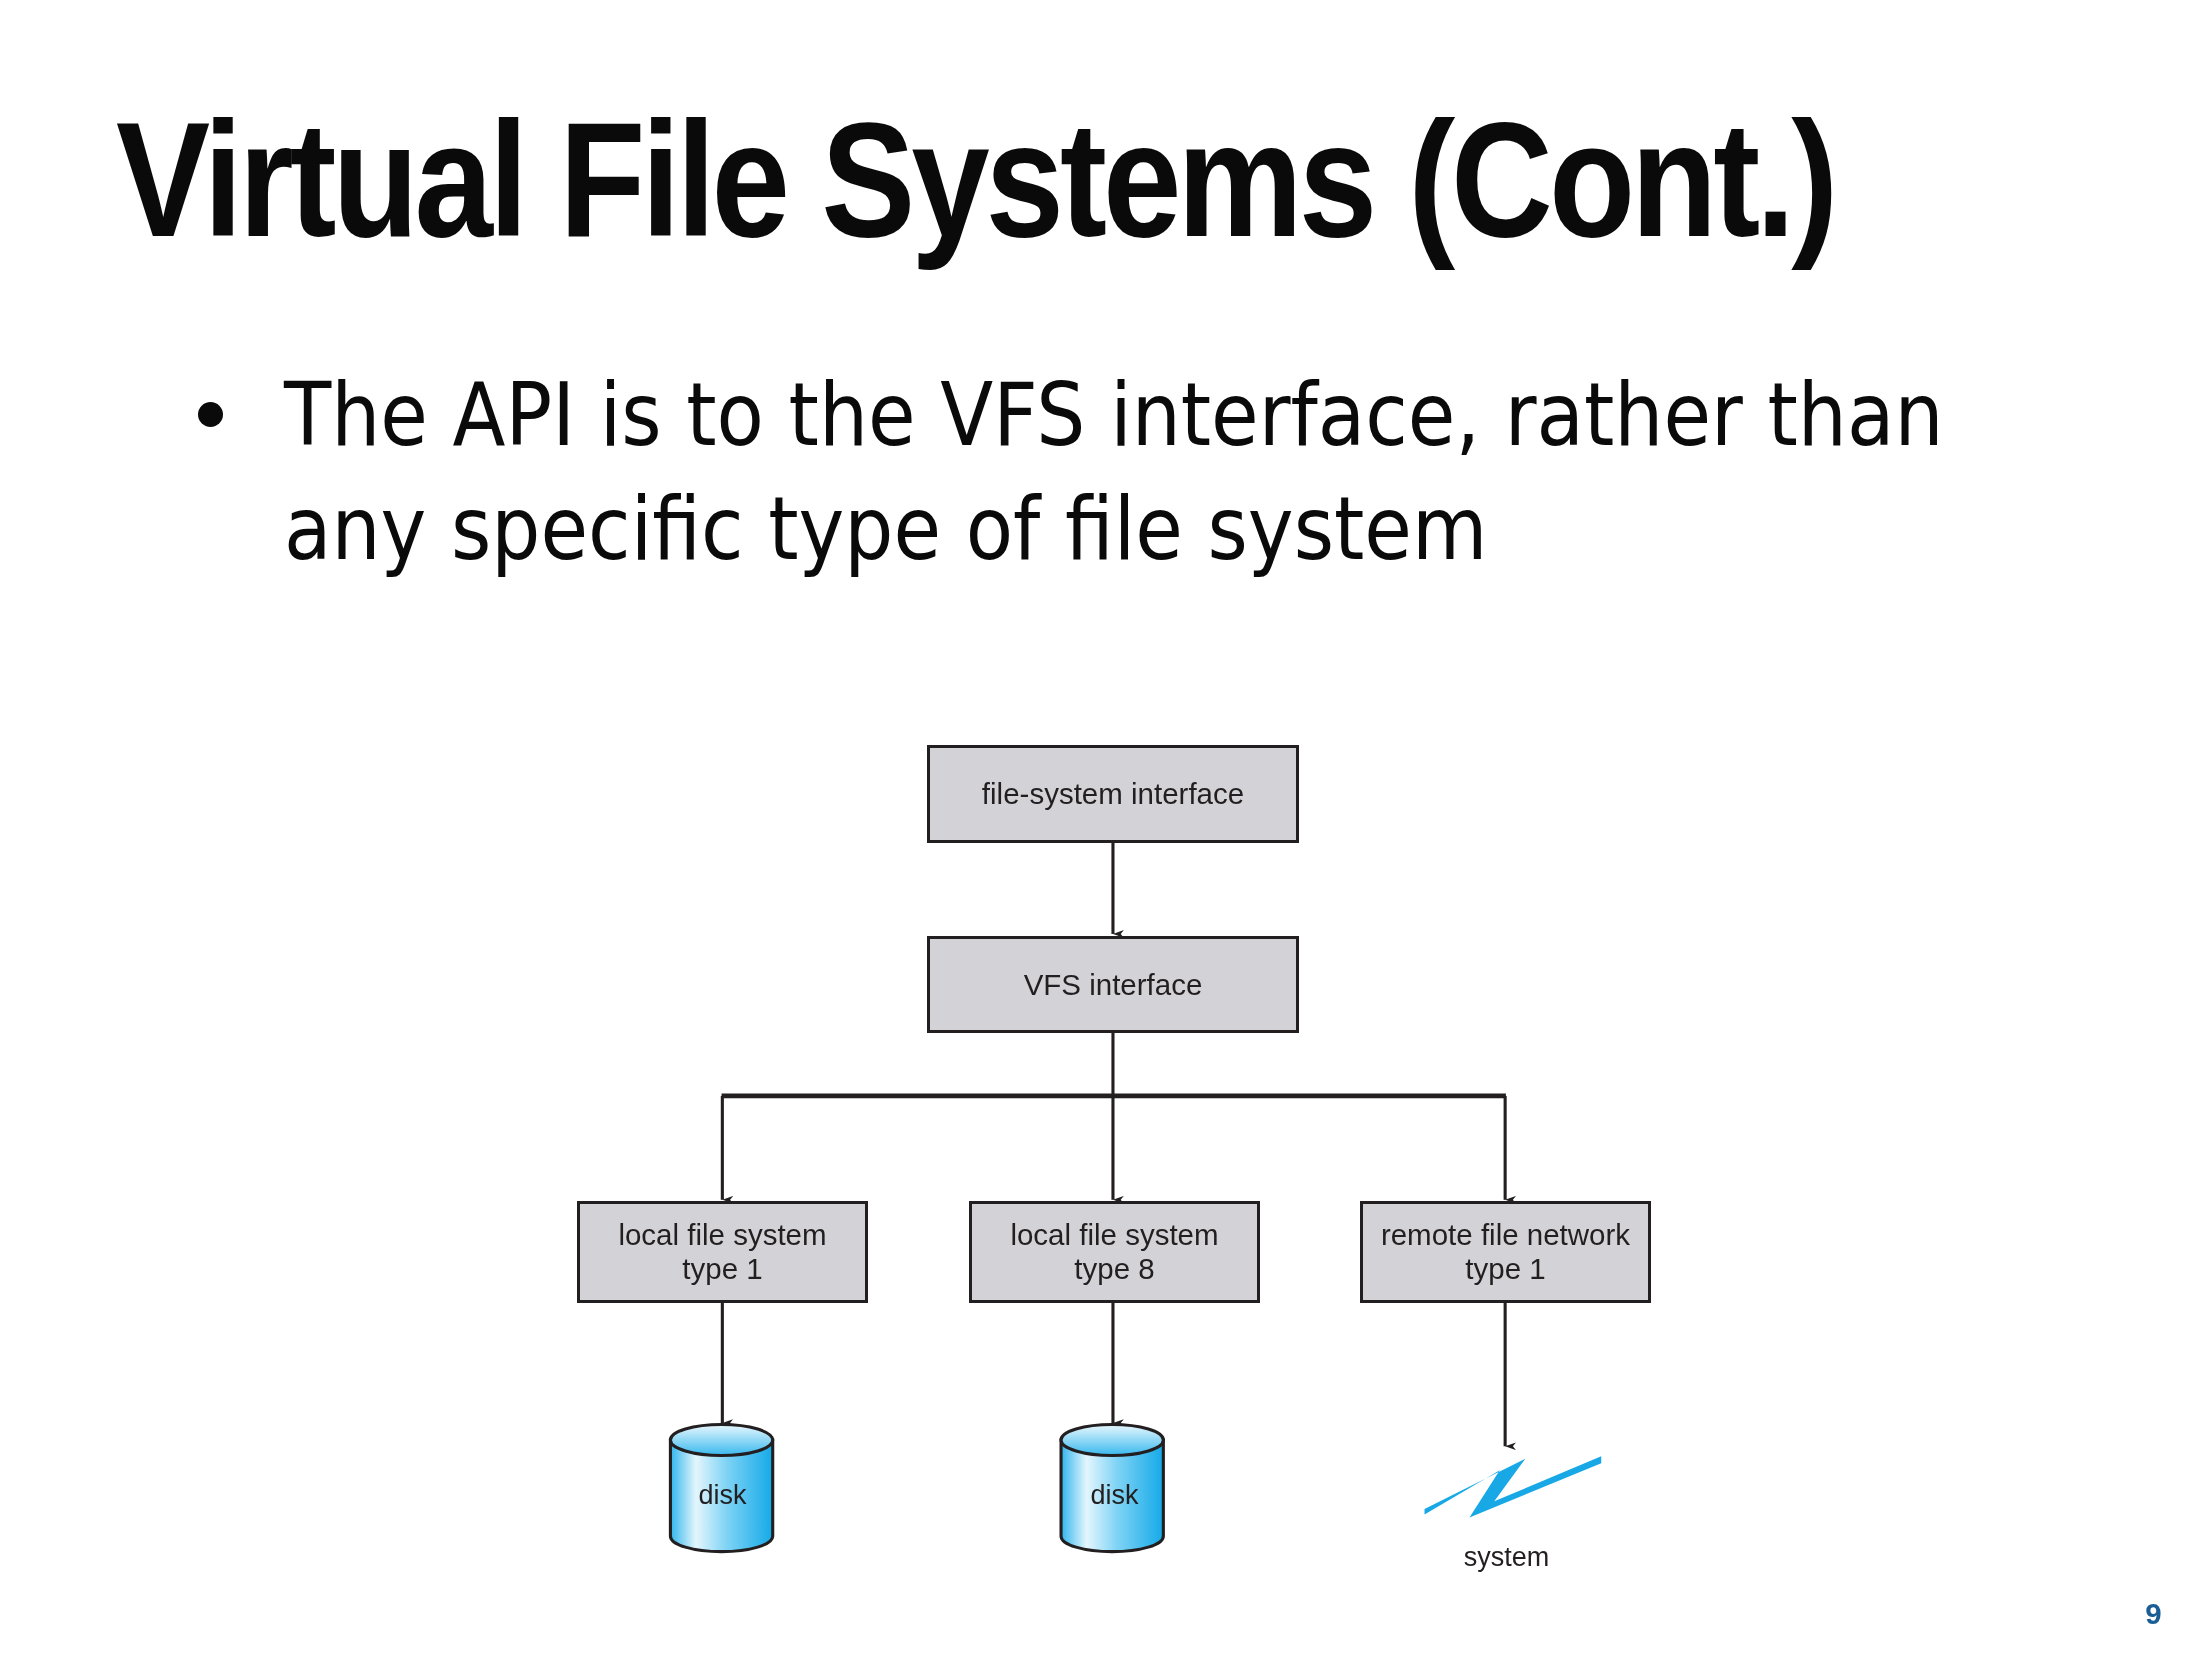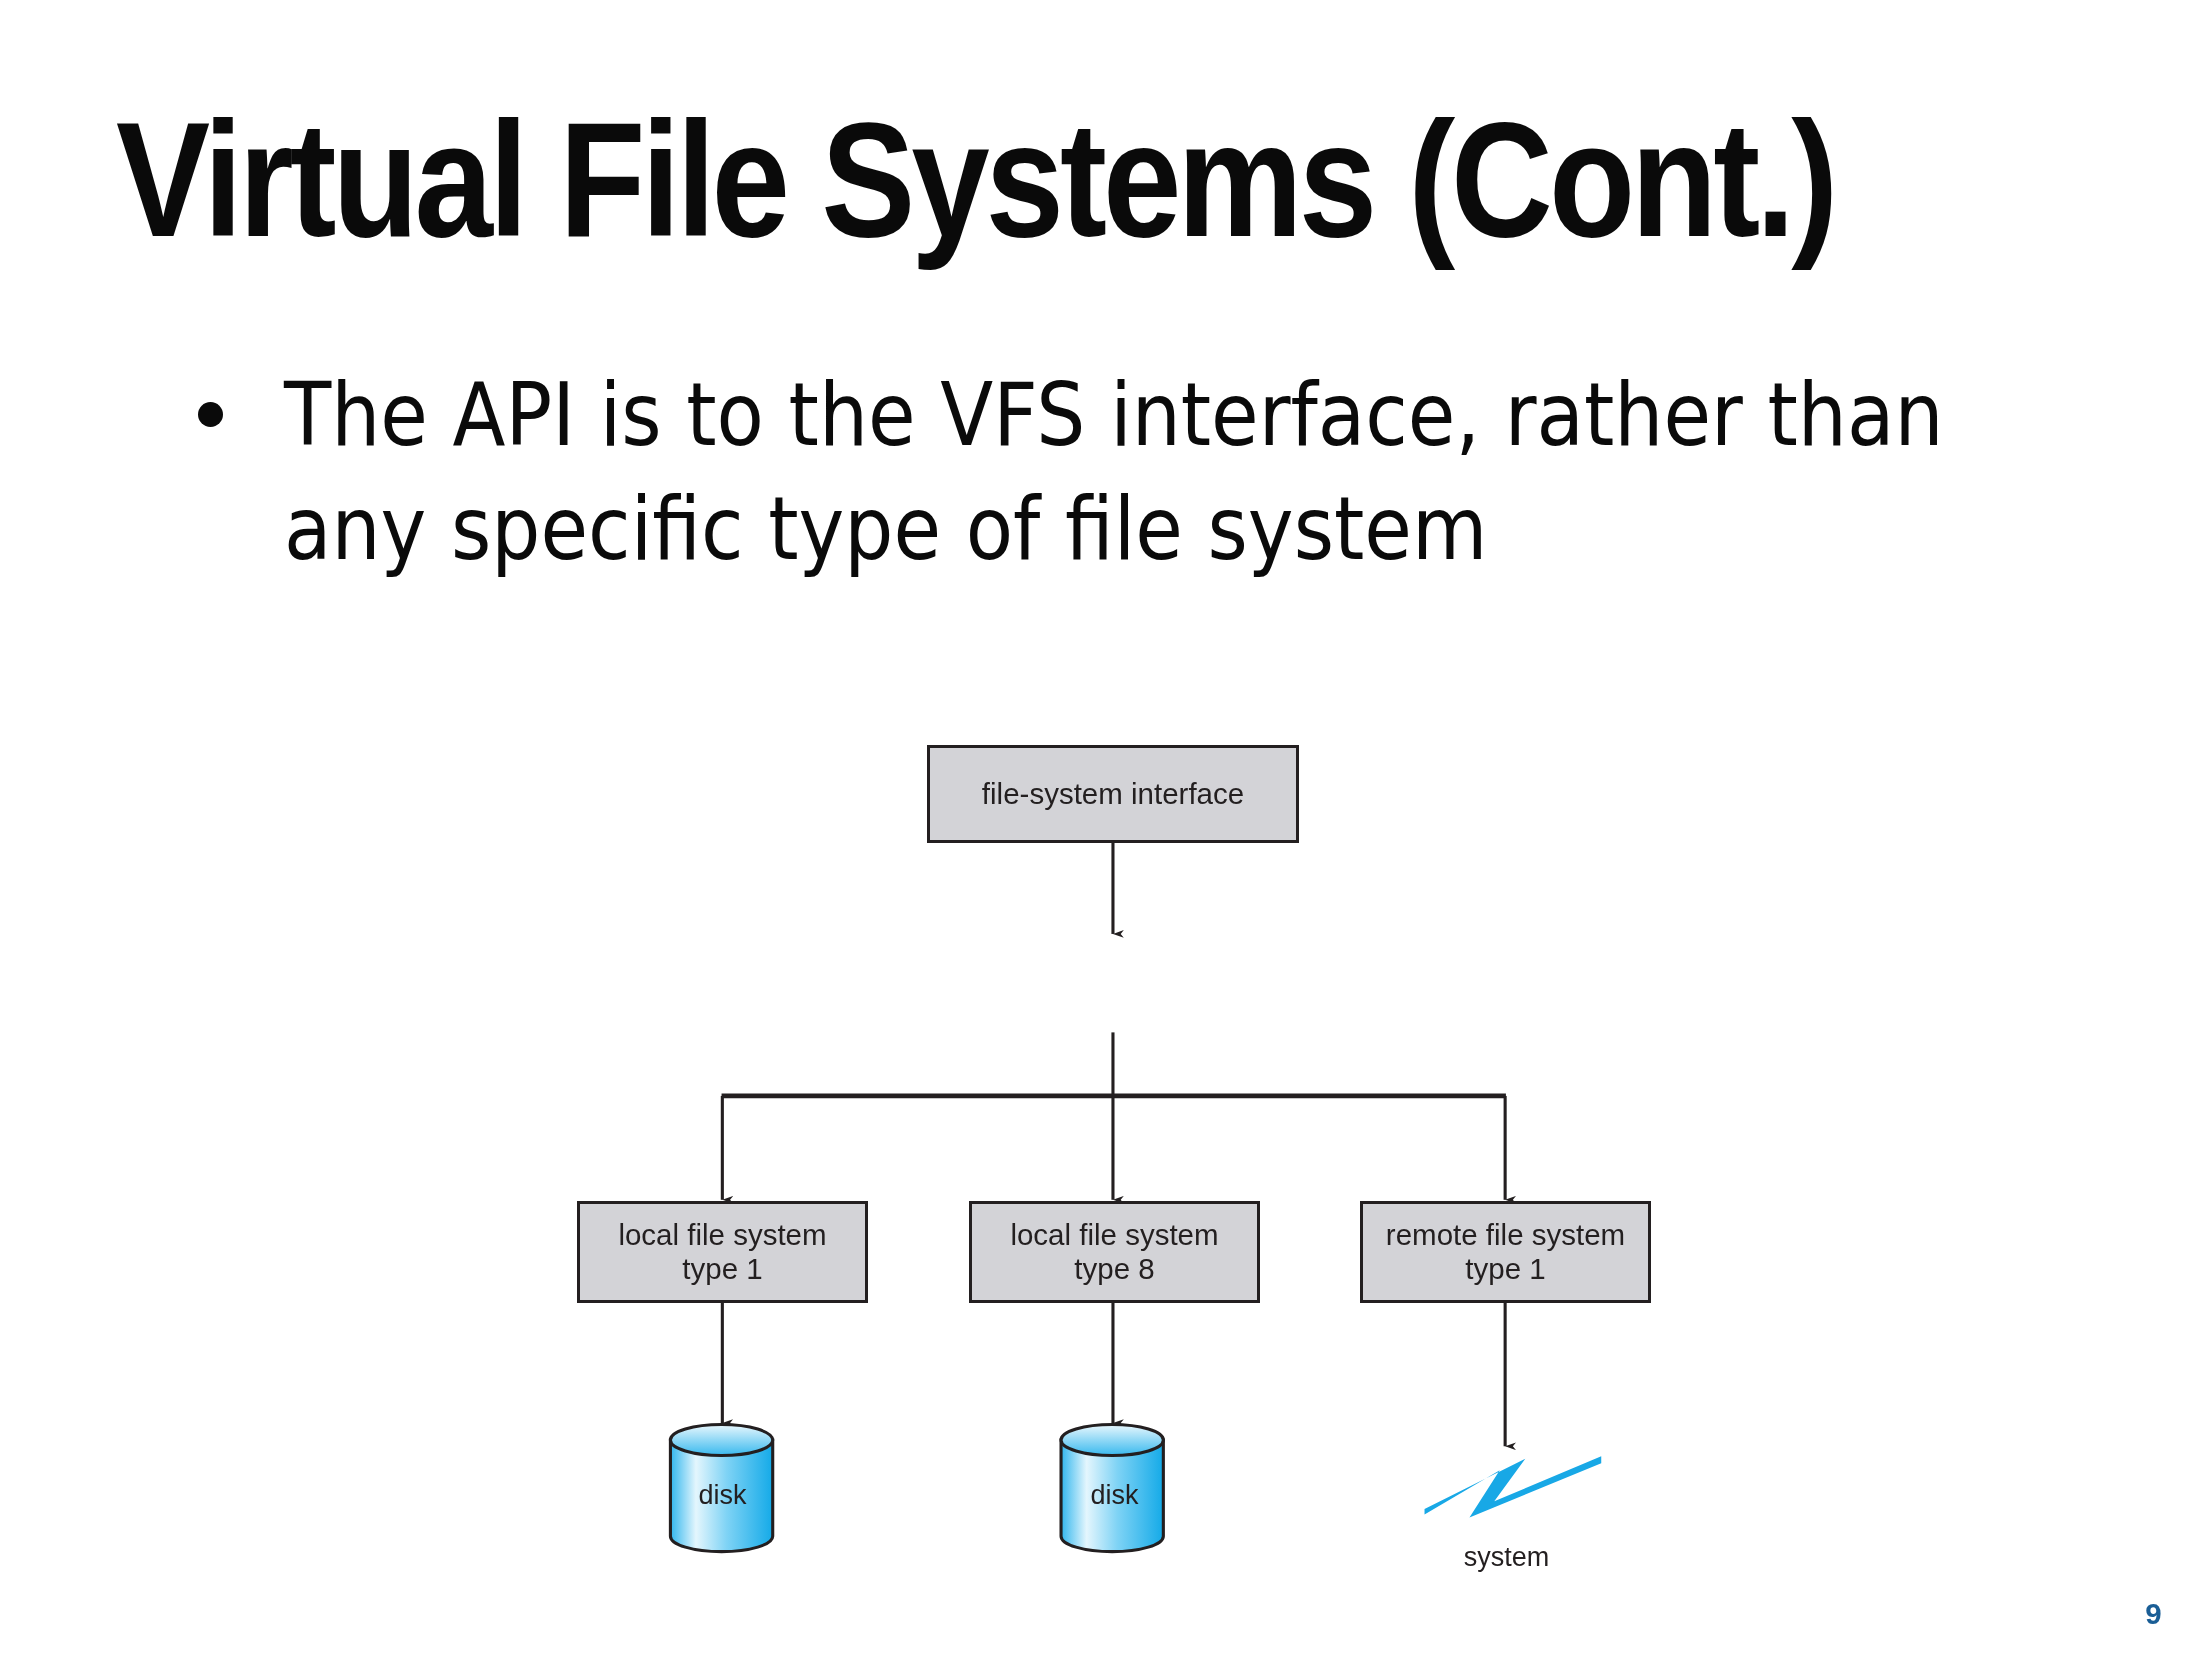--- a/index.html
+++ b/index.html
@@ -102,30 +102,33 @@
       <path d="M1369,1858 L1369,1982 A66,20 0 0 0 1501,1982 L1501,1858 Z" fill="url(#diskBody)" stroke="#231f20" stroke-width="4"></path>
       <ellipse cx="1435" cy="1858" rx="66" ry="20" fill="url(#diskTop)" stroke="#231f20" stroke-width="4"></ellipse>
     </g>
 
     <path d="M1838,1947 L1968,1882 L1928,1937 L2066,1879 L2066,1888 L1896,1958 L1935,1897 L1838,1954 Z" fill="#18a8e6"></path>
   </svg>
 
   <div class="box" id="box-fsi">
     <span>file-system interface</span>
   </div>
+  <div class="box" id="box-vfs">
+    <span>VFS interface</span>
+  </div>
   <div class="box" id="box-l1">
     <span>local file system</span>
     <span>type 1</span>
   </div>
   <div class="box" id="box-l2">
     <span>local file system</span>
     <span>type 8</span>
   </div>
   <div class="box" id="box-r1">
-    <span>remote file system</span>
+    <span>remote file network</span>
     <span>type 1</span>
   </div>
 
   <div class="disk-label" id="disk1-label">disk</div>
   <div class="disk-label" id="disk2-label">disk</div>
   <div class="net-label" id="net-label">system</div>
 
   <div class="page-number">9</div>
 </div>
 

